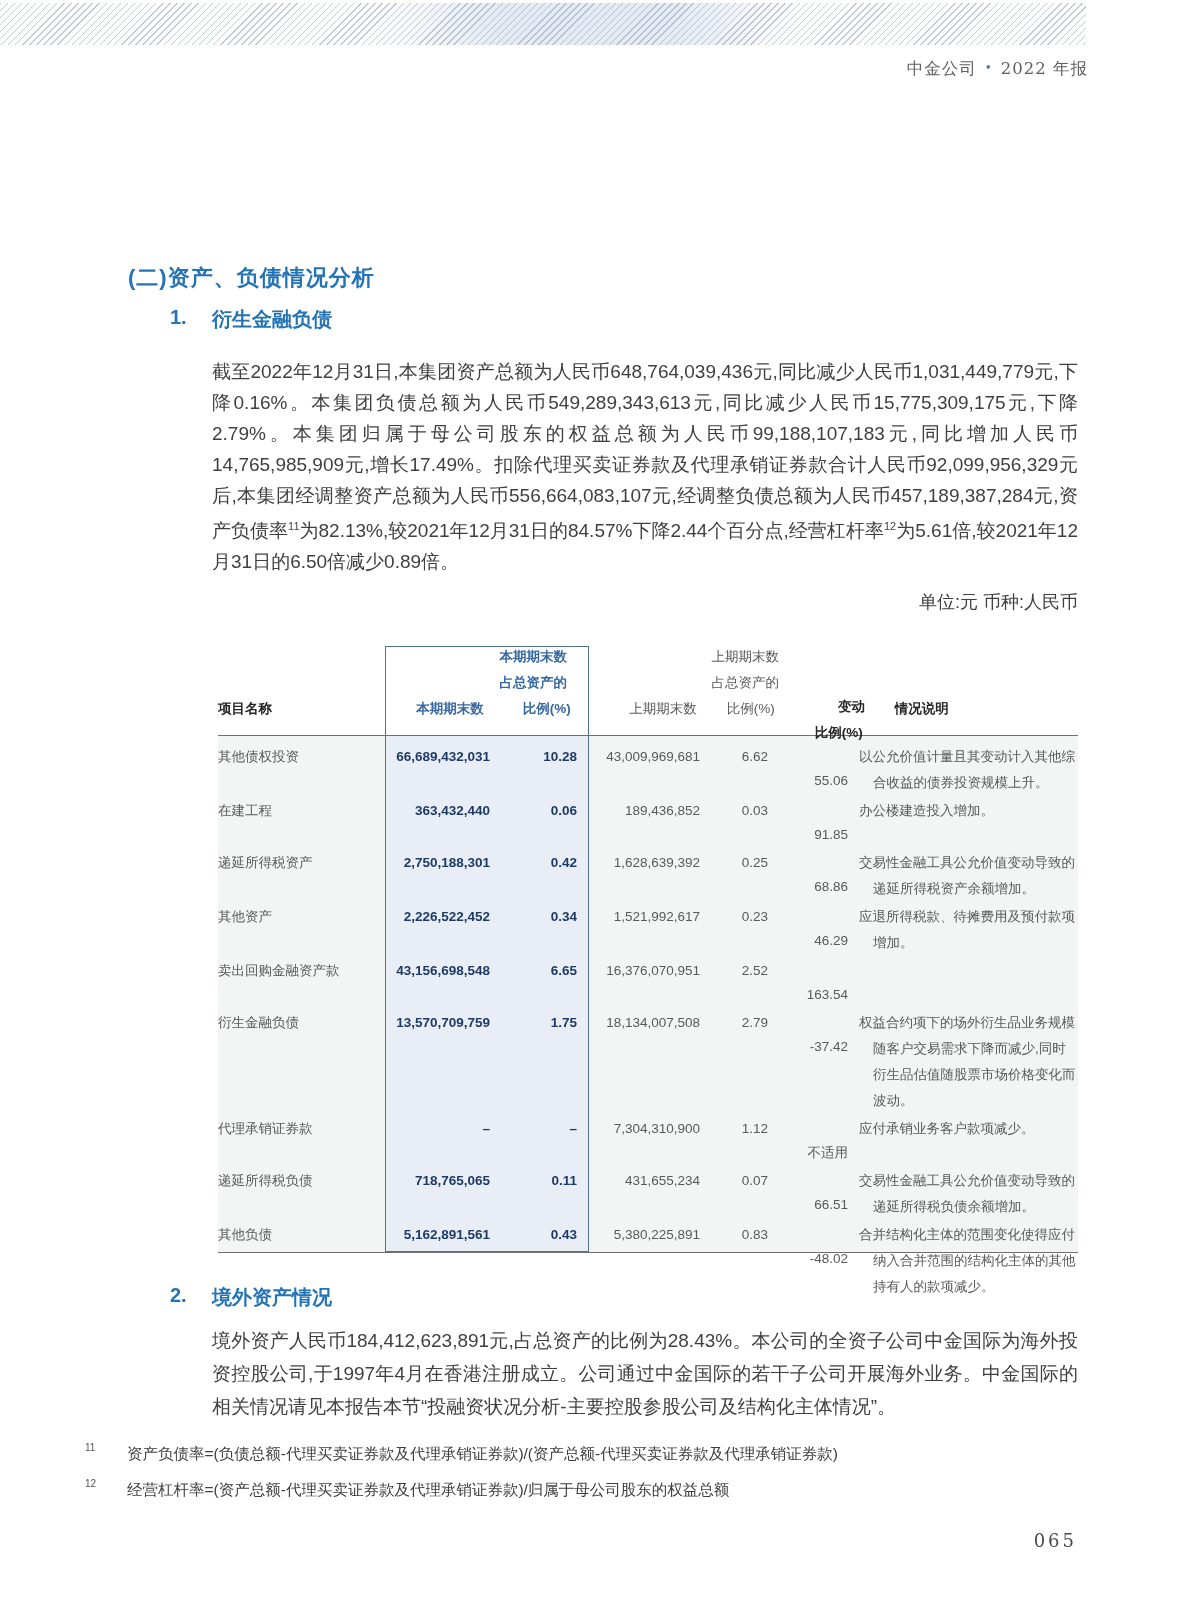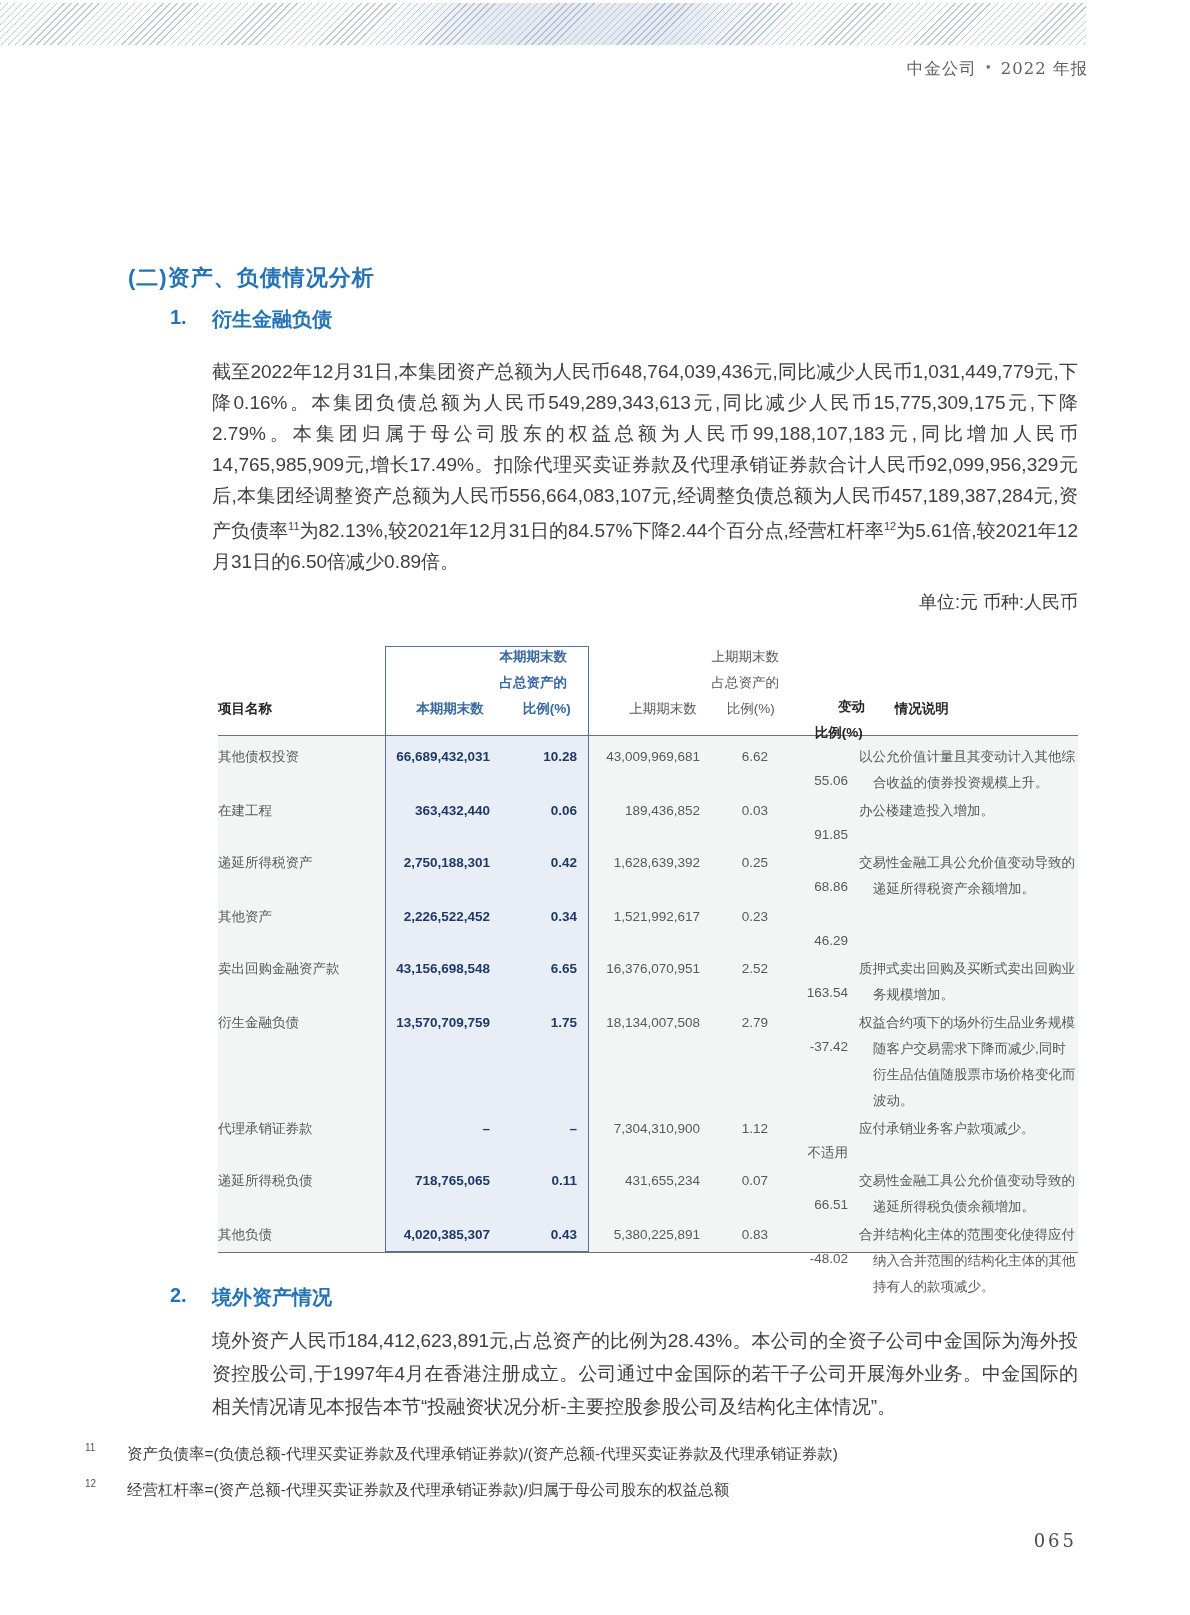--- a/index.html
+++ b/index.html
@@ -192,32 +192,32 @@
 
     <div class="trow">
       <div class="cell-label">其他资产</div>
       <div class="cell-boxcols">
         <div class="cell-cur navy">2,226,522,452</div>
         <div class="cell-curpct navy">0.34</div>
       </div>
       <div class="cell-prev">1,521,992,617</div>
       <div class="cell-prevpct">0.23</div>
       <div class="cell-chg">46.29</div>
+      <div class="cell-note">应退所得税款、待摊费用及预付款项增加。</div>
     </div>
 
     <div class="trow">
       <div class="cell-label">卖出回购金融资产款</div>
       <div class="cell-boxcols">
         <div class="cell-cur navy">43,156,698,548</div>
         <div class="cell-curpct navy">6.65</div>
       </div>
       <div class="cell-prev">16,376,070,951</div>
       <div class="cell-prevpct">2.52</div>
       <div class="cell-chg">163.54</div>
-      <div class="cell-note">质押式卖出回购及买断式卖出回购业务规模增加。</div>
     </div>
 
     <div class="trow">
       <div class="cell-label">衍生金融负债</div>
       <div class="cell-boxcols">
         <div class="cell-cur navy">13,570,709,759</div>
         <div class="cell-curpct navy">1.75</div>
       </div>
       <div class="cell-prev">18,134,007,508</div>
       <div class="cell-prevpct">2.79</div>
@@ -245,21 +245,21 @@
       </div>
       <div class="cell-prev">431,655,234</div>
       <div class="cell-prevpct">0.07</div>
       <div class="cell-chg">66.51</div>
       <div class="cell-note">交易性金融工具公允价值变动导致的递延所得税负债余额增加。</div>
     </div>
 
     <div class="trow">
       <div class="cell-label">其他负债</div>
       <div class="cell-boxcols">
-        <div class="cell-cur navy">4,020,385,307</div>
+        <div class="cell-cur navy">5,162,891,561</div>
         <div class="cell-curpct navy">0.43</div>
       </div>
       <div class="cell-prev">5,380,225,891</div>
       <div class="cell-prevpct">0.83</div>
       <div class="cell-chg">-48.02</div>
       <div class="cell-note">合并结构化主体的范围变化使得应付纳入合并范围的结构化主体的其他持有人的款项减少。</div>
     </div>
   </div>
   </div>
 

